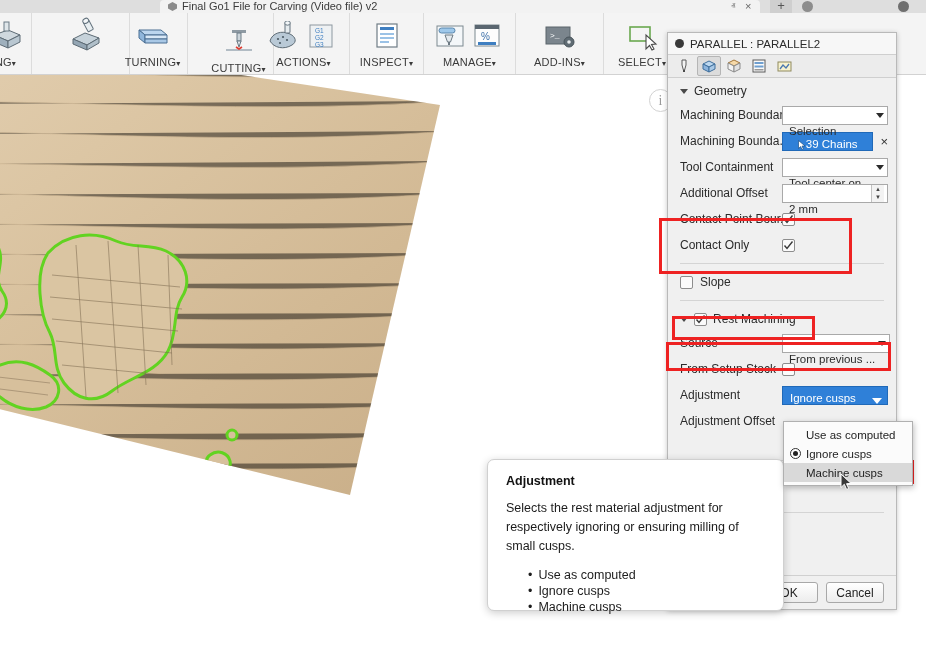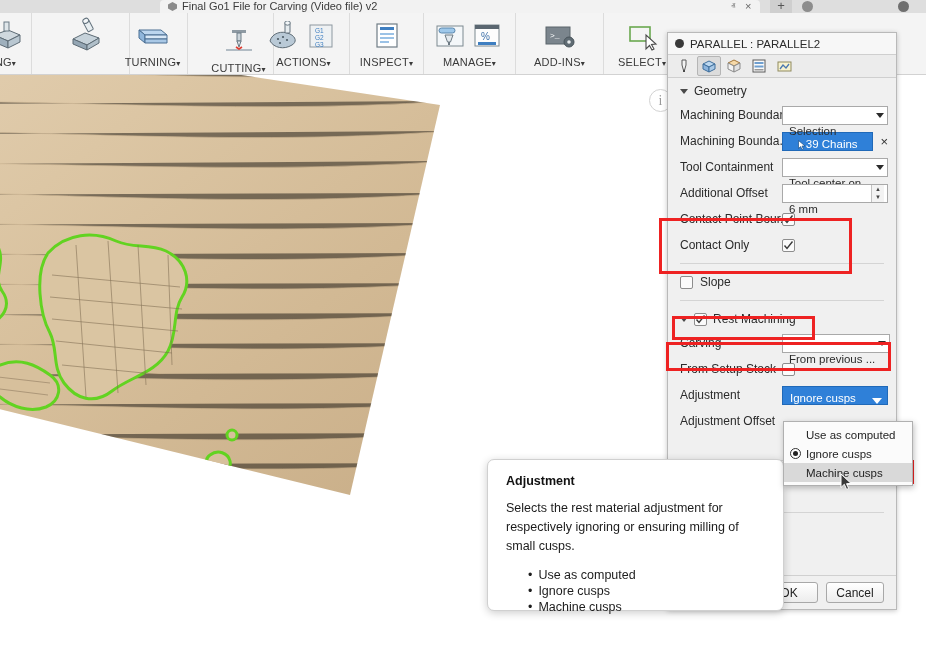--- a/index.html
+++ b/index.html
@@ -516,21 +516,21 @@
       <span class="lbl">Tool Containment</span>
       <span class="field">
         <span class="txt">Tool center on...</span>
         <span class="caret-dn"></span>
       </span>
     </div>
 
     <div class="row">
       <span class="lbl">Additional Offset</span>
       <span class="field">
-        <span class="txt">6 mm</span>
+        <span class="txt">2 mm</span>
         <span class="spinner">
           <div>▲</div>
           <div>▼</div>
         </span>
       </span>
     </div>
 
     <div class="row">
       <span class="lbl">Contact Point Bour...</span>
       <span class="cbox">
@@ -562,21 +562,21 @@
       <span class="tri down"></span>
       <span class="cbox">
         <svg class="tick" viewBox="0 0 11 11">
           <path d="M1.5 5.5 L4 8.5 L9.5 1.5" fill="none" stroke="#3a3a3a" stroke-width="1.4"></path>
         </svg>
       </span>
       <span>Rest Machining</span>
     </div>
 
     <div class="row">
-      <span class="lbl">Carving</span>
+      <span class="lbl">Source</span>
       <span class="field">
         <span class="txt">From previous ...</span>
         <span class="caret-dn"></span>
       </span>
     </div>
 
     <div class="row">
       <span class="lbl">From Setup Stock</span>
       <span class="cbox"></span>
     </div>

